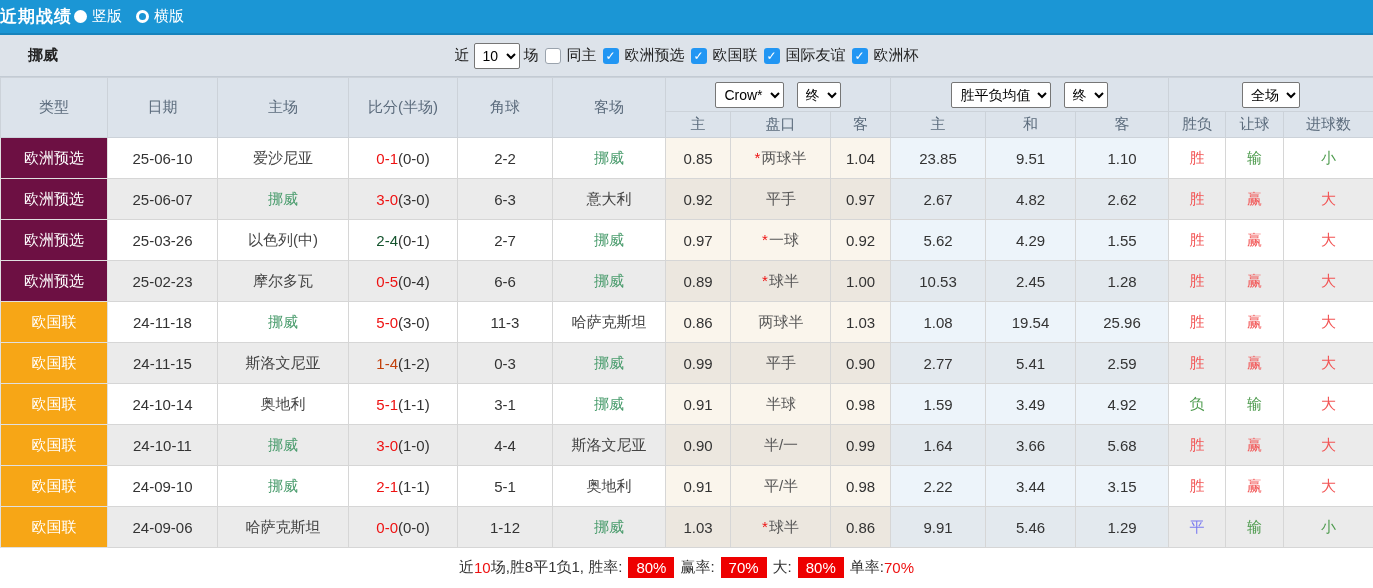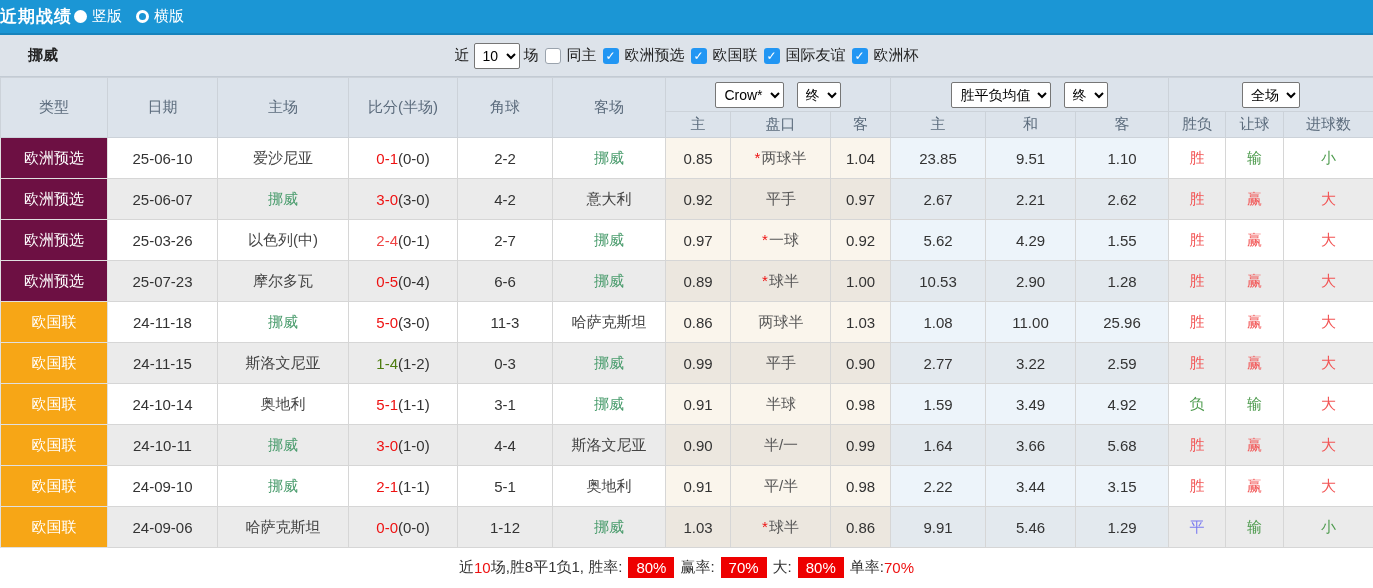--- a/index.html
+++ b/index.html
@@ -172,95 +172,95 @@
         <td class="col-avg"><span>1.10</span></td>
         <td style="color: rgb(242, 85, 85);"><span>胜</span></td>
         <td style="color: rgb(76, 154, 76);"><span>输</span></td>
         <td style="color: rgb(76, 154, 76);"><span>小</span></td>
       </tr>
       <tr>
         <td class="col-type" style="background: rgb(109, 16, 67);"><span>欧洲预选</span></td>
         <td><span>25-06-07</span></td>
         <td><span style="color:#4A9C6D">挪威</span></td>
         <td><span style="color:#EE1111">3-0</span><span class="score-half">(3-0)</span></td>
-        <td><span>4-2</span></td>
+        <td><span>6-3</span></td>
         <td><span style="color:#444">意大利</span></td>
         <td class="col-crow"><span>0.92</span></td>
         <td class="col-crow"><span class="star" style="color:#EE1111"></span><span class="handicap-text">平手</span></td>
         <td class="col-crow"><span>0.97</span></td>
         <td class="col-avg"><span>2.67</span></td>
-        <td class="col-avg"><span>2.21</span></td>
+        <td class="col-avg"><span>4.82</span></td>
         <td class="col-avg"><span>2.62</span></td>
         <td style="color: rgb(242, 85, 85);"><span>胜</span></td>
         <td style="color: rgb(242, 85, 85);"><span>赢</span></td>
         <td style="color: rgb(242, 85, 85);"><span>大</span></td>
       </tr>
       <tr>
         <td class="col-type" style="background: rgb(109, 16, 67);"><span>欧洲预选</span></td>
         <td><span>25-03-26</span></td>
         <td><span style="color:#444">以色列(中)</span></td>
-        <td><span style="color:#ef4444">2-4</span><span class="score-half">(0-1)</span></td>
+        <td><span style="color:#14532d">2-4</span><span class="score-half">(0-1)</span></td>
         <td><span>2-7</span></td>
         <td><span style="color:#4A9C6D">挪威</span></td>
         <td class="col-crow"><span>0.97</span></td>
         <td class="col-crow"><span class="star" style="color:#EE1111">*</span><span class="handicap-text">一球</span></td>
         <td class="col-crow"><span>0.92</span></td>
         <td class="col-avg"><span>5.62</span></td>
         <td class="col-avg"><span>4.29</span></td>
         <td class="col-avg"><span>1.55</span></td>
         <td style="color: rgb(242, 85, 85);"><span>胜</span></td>
         <td style="color: rgb(242, 85, 85);"><span>赢</span></td>
         <td style="color: rgb(242, 85, 85);"><span>大</span></td>
       </tr>
       <tr>
         <td class="col-type" style="background: rgb(109, 16, 67);"><span>欧洲预选</span></td>
-        <td><span>25-07-23</span></td>
+        <td><span>25-02-23</span></td>
         <td><span style="color:#444">摩尔多瓦</span></td>
         <td><span style="color:#EE1111">0-5</span><span class="score-half">(0-4)</span></td>
         <td><span>6-6</span></td>
         <td><span style="color:#4A9C6D">挪威</span></td>
         <td class="col-crow"><span>0.89</span></td>
         <td class="col-crow"><span class="star" style="color:#EE1111">*</span><span class="handicap-text">球半</span></td>
         <td class="col-crow"><span>1.00</span></td>
         <td class="col-avg"><span>10.53</span></td>
-        <td class="col-avg"><span>2.90</span></td>
+        <td class="col-avg"><span>2.45</span></td>
         <td class="col-avg"><span>1.28</span></td>
         <td style="color: rgb(242, 85, 85);"><span>胜</span></td>
         <td style="color: rgb(242, 85, 85);"><span>赢</span></td>
         <td style="color: rgb(242, 85, 85);"><span>大</span></td>
       </tr>
       <tr>
         <td class="col-type" style="background: rgb(247, 166, 22);"><span>欧国联</span></td>
         <td><span>24-11-18</span></td>
         <td><span style="color:#4A9C6D">挪威</span></td>
         <td><span style="color:#EE1111">5-0</span><span class="score-half">(3-0)</span></td>
         <td><span>11-3</span></td>
         <td><span style="color:#444">哈萨克斯坦</span></td>
         <td class="col-crow"><span>0.86</span></td>
         <td class="col-crow"><span class="star" style="color:#EE1111"></span><span class="handicap-text">两球半</span></td>
         <td class="col-crow"><span>1.03</span></td>
         <td class="col-avg"><span>1.08</span></td>
-        <td class="col-avg"><span>11.00</span></td>
+        <td class="col-avg"><span>19.54</span></td>
         <td class="col-avg"><span>25.96</span></td>
         <td style="color: rgb(242, 85, 85);"><span>胜</span></td>
         <td style="color: rgb(242, 85, 85);"><span>赢</span></td>
         <td style="color: rgb(242, 85, 85);"><span>大</span></td>
       </tr>
       <tr>
         <td class="col-type" style="background: rgb(247, 166, 22);"><span>欧国联</span></td>
         <td><span>24-11-15</span></td>
         <td><span style="color:#444">斯洛文尼亚</span></td>
-        <td><span style="color:#4d7c0f">1-4</span><span class="score-half">(1-2)</span></td>
+        <td><span style="color:#c2410c">1-4</span><span class="score-half">(1-2)</span></td>
         <td><span>0-3</span></td>
         <td><span style="color:#4A9C6D">挪威</span></td>
         <td class="col-crow"><span>0.99</span></td>
         <td class="col-crow"><span class="star" style="color:#EE1111"></span><span class="handicap-text">平手</span></td>
         <td class="col-crow"><span>0.90</span></td>
         <td class="col-avg"><span>2.77</span></td>
-        <td class="col-avg"><span>3.22</span></td>
+        <td class="col-avg"><span>5.41</span></td>
         <td class="col-avg"><span>2.59</span></td>
         <td style="color: rgb(242, 85, 85);"><span>胜</span></td>
         <td style="color: rgb(242, 85, 85);"><span>赢</span></td>
         <td style="color: rgb(242, 85, 85);"><span>大</span></td>
       </tr>
       <tr>
         <td class="col-type" style="background: rgb(247, 166, 22);"><span>欧国联</span></td>
         <td><span>24-10-14</span></td>
         <td><span style="color:#444">奥地利</span></td>
         <td><span style="color:#EE1111">5-1</span><span class="score-half">(1-1)</span></td>

